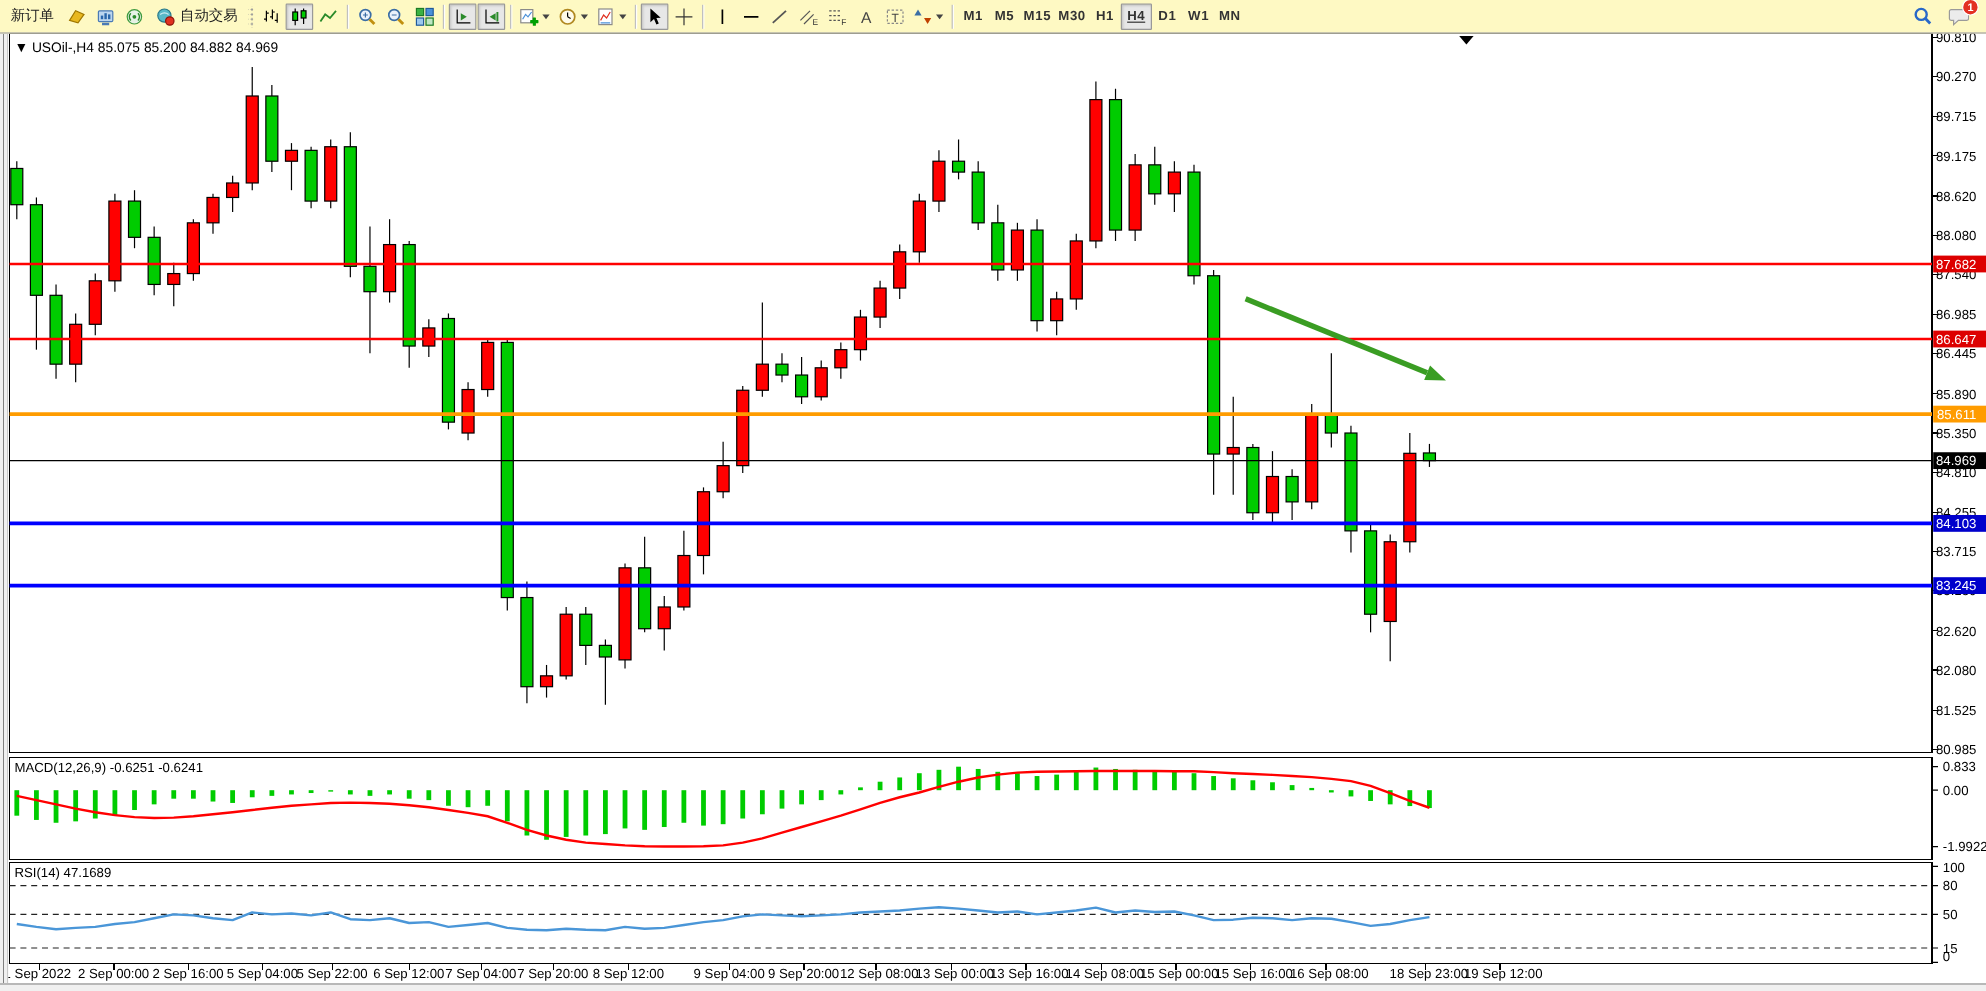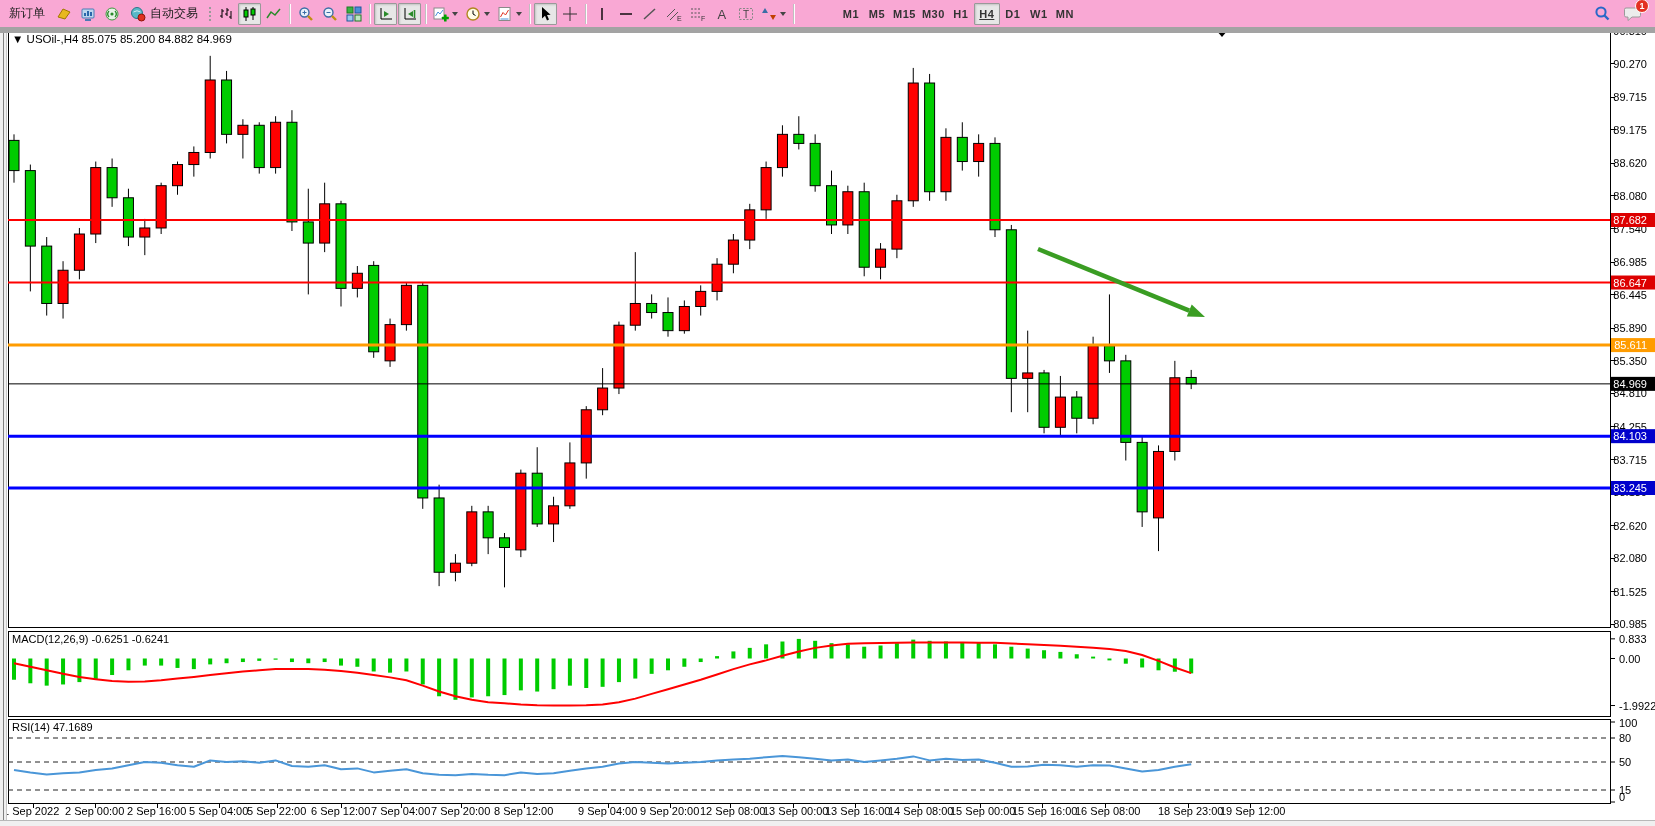--- a/index.html
+++ b/index.html
@@ -1,19 +1,19 @@
 <!DOCTYPE html>
 <html><head>
 <meta charset="utf-8">
 <style>
   html,body{margin:0;padding:0;}
   body{width:1655px;height:826px;overflow:hidden;background:#f0f0f0;font-family:"Liberation Sans",sans-serif;position:relative;}
   #chart-wrap{position:absolute;top:0;left:0;width:1622px;height:826px;}
   svg text{font-family:"Liberation Sans",sans-serif;}
-  .toolbar{position:relative;z-index:5;height:27px;background:#f9a8d4;border-bottom:6px solid #a3a3a3;display:flex;align-items:center;padding:0 3px;gap:1px;}
+  .toolbar{position:relative;z-index:5;height:27px;background:#fef9c3;border-bottom:1px solid #a3a3a3;display:flex;align-items:center;padding:0 3px;gap:1px;}
   .tbtn{height:22px;min-width:23px;display:flex;align-items:center;justify-content:center;border:1px solid transparent;border-radius:1px;padding:0 2px;box-sizing:border-box;color:#222;cursor:default;}
   .tbtn.text{font-size:12px;padding:0 5px;gap:4px;white-space:nowrap;}
   .tbtn.pressed{background:#e7e7e7;border-color:#999;box-shadow:inset 1px 1px 2px rgba(0,0,0,.15);text-decoration:underline;}
   .sep{width:1px;height:20px;background:#c0c0c0;margin:0 3px;box-shadow:1px 0 0 #fdfdfd;}
   .grip{width:4px;height:18px;margin:0 2px;background-image:radial-gradient(#9a9a9a 30%,transparent 34%);background-size:4px 4px;background-position:1px 1px;}
   .caret{width:0;height:0;border-left:3.5px solid transparent;border-right:3.5px solid transparent;border-top:4px solid #444;margin-left:3px;}
   .tf{font-size:11px;font-weight:bold;color:#333;min-width:26px;letter-spacing:.5px;}
   .right{margin-left:auto;display:flex;align-items:center;gap:6px;padding-right:8px;}
   .bubble-wrap{position:relative;}
   .badge{position:absolute;top:-5px;right:-6px;background:#e33022;color:#fff;border-radius:50%;width:14px;height:14px;font-size:9px;font-weight:bold;display:flex;align-items:center;justify-content:center;border:1px solid #fff;box-sizing:border-box;}
@@ -648,21 +648,21 @@
   <div class="tbtn">
     <span class="icon">
         <svg width="16" height="16">
           <polygon points="4,2 7,7 1,7" fill="#3b6ea5"></polygon>
           <polygon points="12,14 15,9 9,9" fill="#c04000"></polygon>
         </svg>
       </span>
     <span class="caret"></span>
   </div>
   <div class="sep"></div>
-  <div style="display:flex;align-items:flex-start;margin-left:40px;" id="tf-group">
+  <div style="display:flex;align-items:flex-start;" id="tf-group">
       <div class="tbtn tf">M1</div>
       <div class="tbtn tf">M5</div>
       <div class="tbtn tf">M15</div>
       <div class="tbtn tf">M30</div>
       <div class="tbtn tf">H1</div>
       <div class="tbtn tf pressed">H4</div>
       <div class="tbtn tf">D1</div>
       <div class="tbtn tf">W1</div>
       <div class="tbtn tf">MN</div>
     </div>

